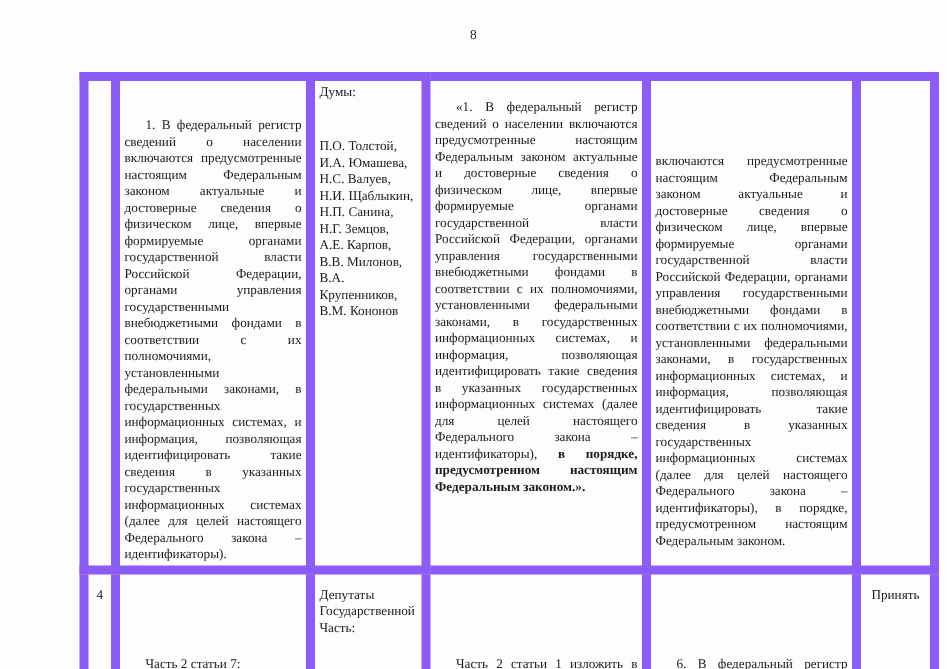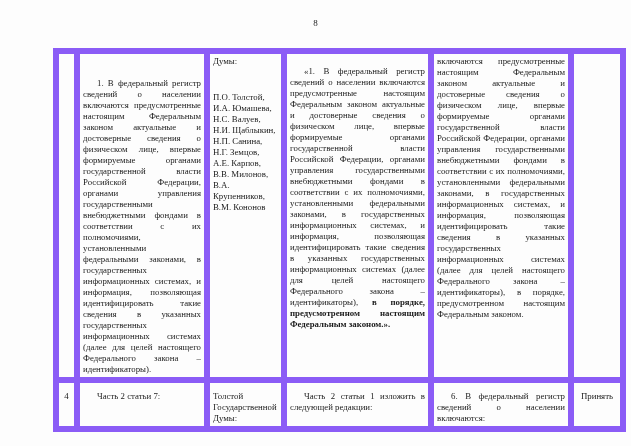--- a/index.html
+++ b/index.html
@@ -45,21 +45,21 @@
   }
   tr.row-main { height: 296px; }
   tr.row-next { height: 48px; }
   .col-num  { width: 21px; }
   .col-cur  { width: 130px; }
   .col-auth { width: 77px; }
   .col-amd  { width: 147px; }
   .col-rev  { width: 140px; }
   .col-dec  { width: 52px; }
 
-  .just { text-align: justify; text-justify: inter-word; }
+  .just { text-align: justify; text-justify: inter-word; margin-top: 46px; }
   .indent { text-indent: 14px; }
   .pad-top-line { padding-top: 12px !important; }
   .names {
     margin-top: 25px;
     white-space: pre-line;
   }
   .num-cell { text-align: center; padding-top: 8px !important; }
   .row-next td { padding-top: 8px !important; }
   .decision-cell { text-align: center; }
   .bold { font-weight: bold; }
@@ -117,21 +117,21 @@
     </tr>
 
     <tr class="row-next">
       <td class="num-cell">4</td>
 
       <td>
         <div class="just indent">Часть 2 статьи 7:</div>
       </td>
 
       <td>
-        <div>Толстой Государственной Думы:</div>
+        <div>Депутаты Государственной Часть:</div>
       </td>
 
       <td>
         <div class="just indent">Часть 2 статьи 1 изложить в следующей редакции:</div>
       </td>
 
       <td>
         <div class="just indent">6. В федеральный регистр сведений о населении включаются:</div>
       </td>
 

